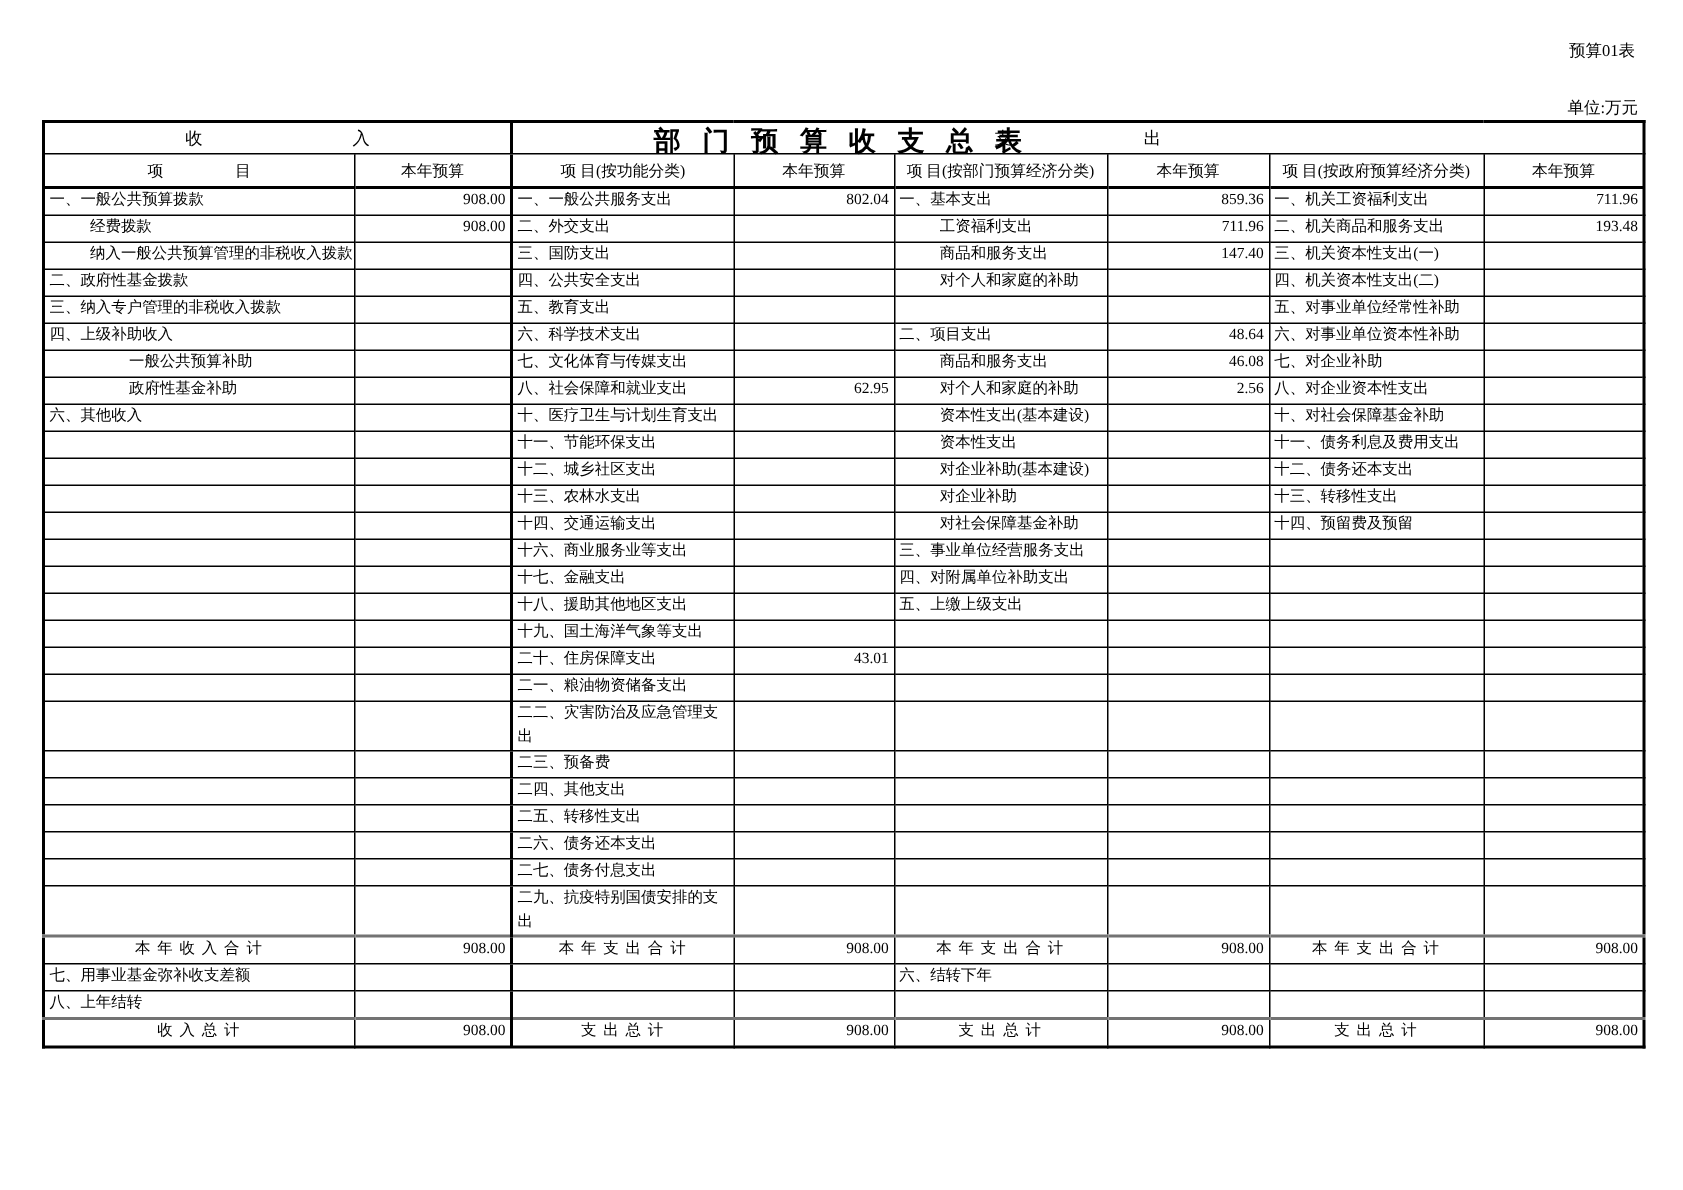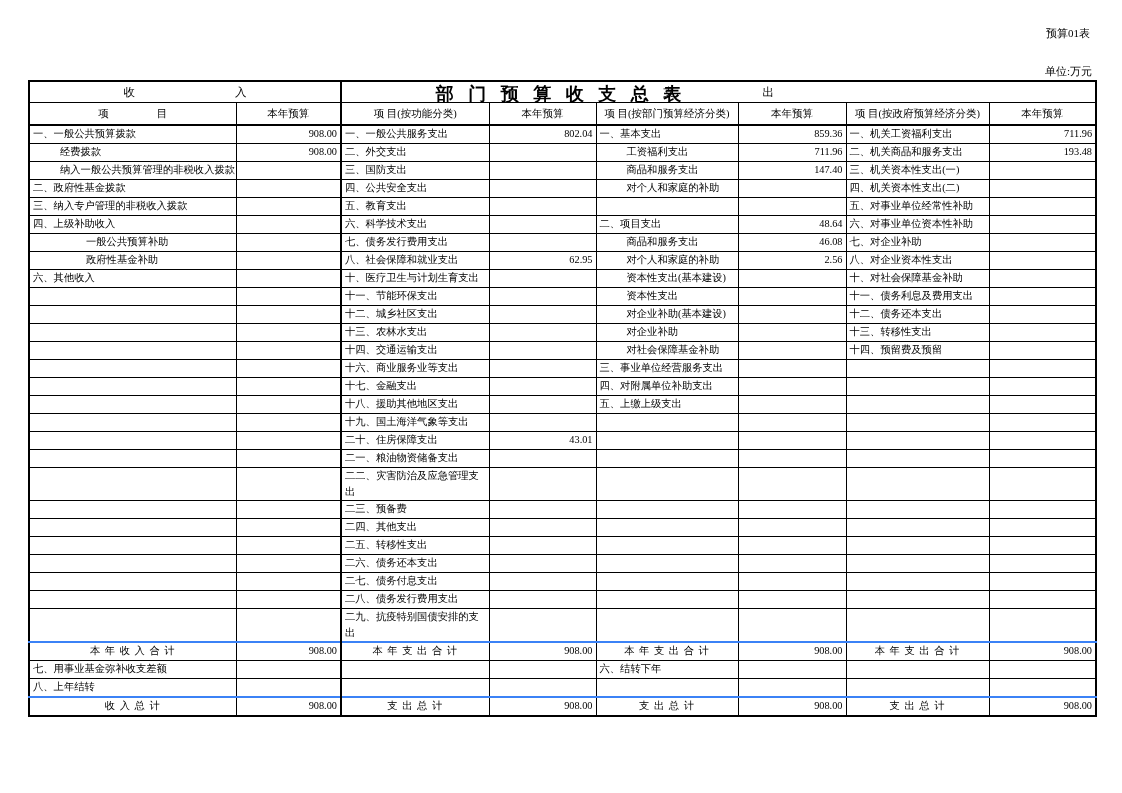--- a/index.html
+++ b/index.html
@@ -21,21 +21,21 @@
   tbody td{height:17px;font-size:10.3px;line-height:16px;vertical-align:top;}
   td.lbl{text-align:left;white-space:nowrap;}
   td.c2{white-space:normal;}
   td.num{text-align:right;padding-right:3px;font-size:10.3px;}
   .in0{padding-left:3px;}
   .in1{padding-left:30px;}
   .in2{padding-left:56px;}
   
   thead tr.sec-row th.sec-income{border-right:2px solid #000;}
   thead tr.hdr-row th.b2,tbody td.b2{border-right:2px solid #000;}
-  tr.total td{border-top:2px solid #3b82f6;}
+  tr.total td{border-top:2px solid #737373;}
   td.total-lbl{text-align:center;padding-left:0;letter-spacing:1px;}
   .spread{display:flex;justify-content:center;align-items:center;}
   .g-sm{gap:48px;}
   .g-md{gap:88px;}
   .g-lg{gap:100px;}
 </style>
 </head>
 <body>
 
 <div class="doc-label">预算01表</div>
@@ -141,21 +141,21 @@
         <td class="lbl in0 c2">六、科学技术支出</td>
         <td class="num c3"></td>
         <td class="lbl in0 c4">二、项目支出</td>
         <td class="num c5">48.64</td>
         <td class="lbl in0 c6">六、对事业单位资本性补助</td>
         <td class="num c7"></td>
       </tr>
       <tr>
         <td class="lbl in2 c0">一般公共预算补助</td>
         <td class="num c1 b2"></td>
-        <td class="lbl in0 c2">七、债务发行费用支出</td>
+        <td class="lbl in0 c2">七、文化体育与传媒支出</td>
         <td class="num c3"></td>
         <td class="lbl in1 c4">商品和服务支出</td>
         <td class="num c5">46.08</td>
         <td class="lbl in0 c6">七、对企业补助</td>
         <td class="num c7"></td>
       </tr>
       <tr>
         <td class="lbl in2 c0">政府性基金补助</td>
         <td class="num c1 b2"></td>
         <td class="lbl in0 c2">八、社会保障和就业支出</td>
@@ -322,30 +322,20 @@
         <td class="num c3"></td>
         <td class="lbl in0 c4"></td>
         <td class="num c5"></td>
         <td class="lbl in0 c6"></td>
         <td class="num c7"></td>
       </tr>
       <tr>
         <td class="lbl in0 c0"></td>
         <td class="num c1 b2"></td>
         <td class="lbl in0 c2">二七、债务付息支出</td>
-        <td class="num c3"></td>
-        <td class="lbl in0 c4"></td>
-        <td class="num c5"></td>
-        <td class="lbl in0 c6"></td>
-        <td class="num c7"></td>
-      </tr>
-      <tr>
-        <td class="lbl in0 c0"></td>
-        <td class="num c1 b2"></td>
-        <td class="lbl in0 c2">二八、债务发行费用支出</td>
         <td class="num c3"></td>
         <td class="lbl in0 c4"></td>
         <td class="num c5"></td>
         <td class="lbl in0 c6"></td>
         <td class="num c7"></td>
       </tr>
       <tr>
         <td class="lbl in0 c0"></td>
         <td class="num c1 b2"></td>
         <td class="lbl in0 c2">二九、抗疫特别国债安排的支出</td>

